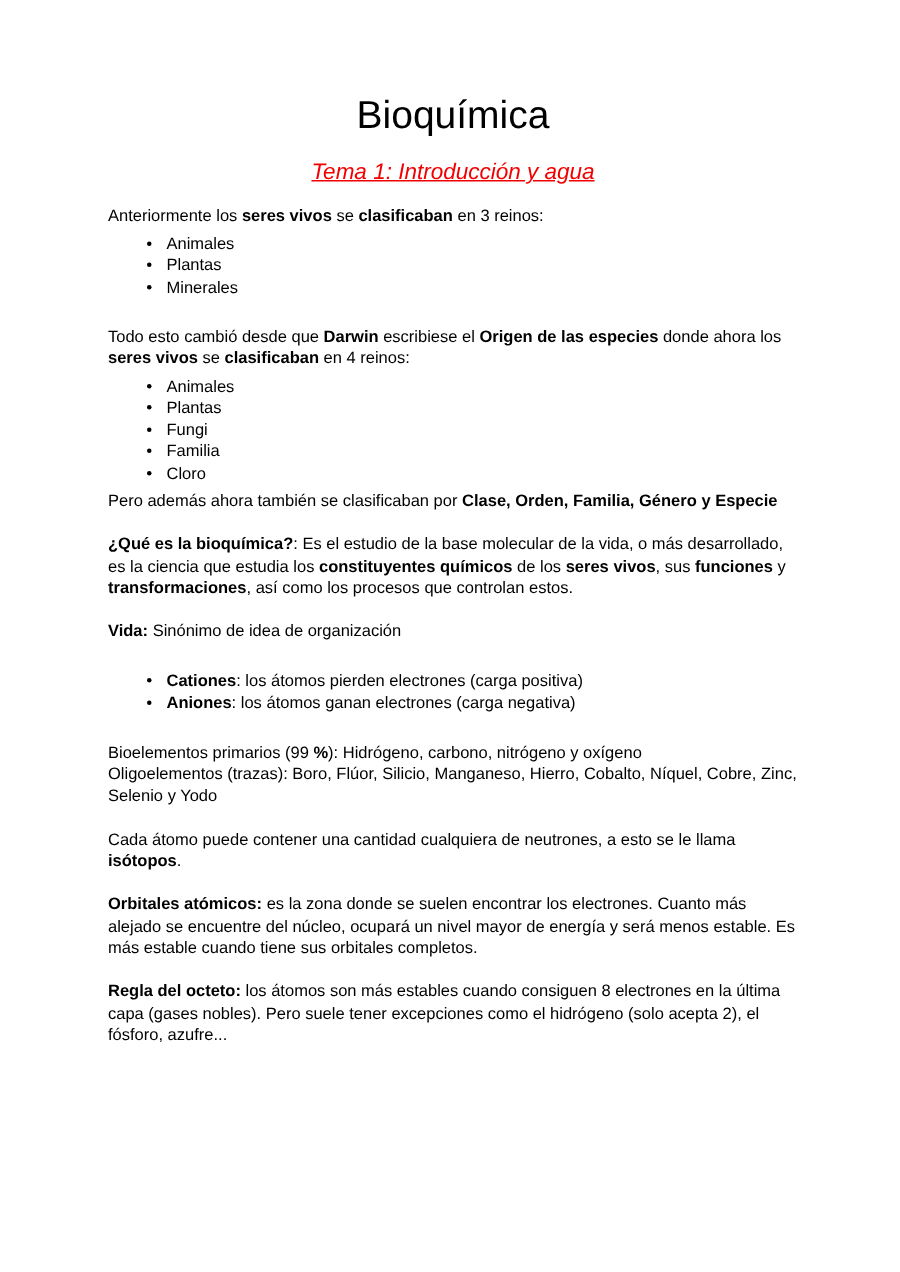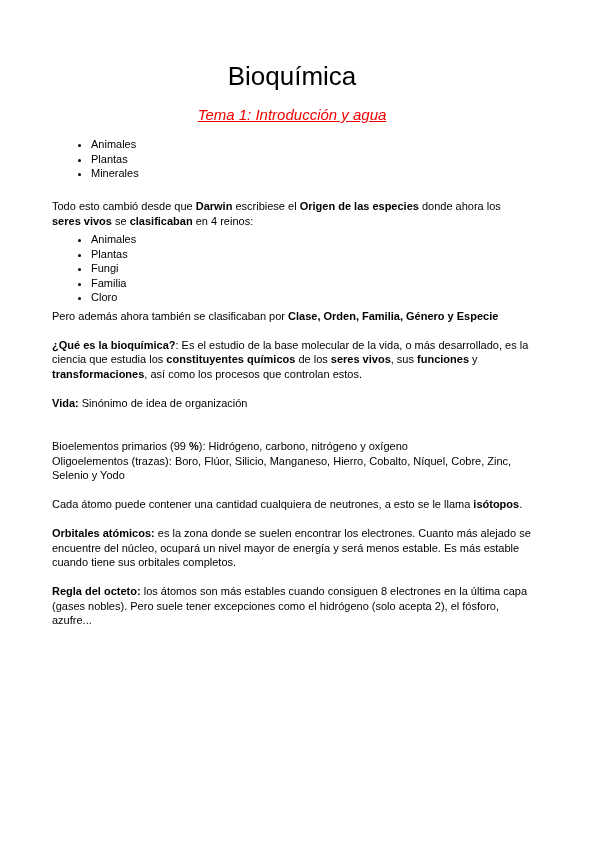--- a/index.html
+++ b/index.html
@@ -6,21 +6,21 @@
   body {
     width: 600px; height: 848px;
     background: #ffffff;
     color: #000000;
     font-family: "Liberation Sans", sans-serif;
     -webkit-font-smoothing: antialiased;
   }
   .page {
     box-sizing: border-box;
     width: 600px; height: 804px;
-    padding: 60px 68px 0 52px;
+    padding: 60px 68px 0 72px;
     overflow: hidden;
     background: #ffffff;
   }
   .doc-title {
     font-size: 26px;
     font-weight: 400;
     line-height: 32px;
     text-align: center;
     margin: 0 0 13px 0;
     color: #000000;
@@ -46,40 +46,45 @@
   .bullets li { font-size: 11px; line-height: 14.5px; }
   .spacer { height: 14.5px; }
 </style>
 </head>
 <body>
 
 <div class="page">
   <h1 class="doc-title">Bioquímica</h1>
   <h2 class="doc-subtitle">Tema 1: Introducción y agua</h2>
   <div class="doc-body" id="doc-body">
+      <p class="para"><span>Anteriormente los </span><span class="b">seres vivos</span><span> se </span><span class="b">clasificaban</span><span> en 3 reinos:</span></p>
       <ul class="bullets">
         <li><span>Animales</span></li>
         <li><span>Plantas</span></li>
         <li><span>Minerales</span></li>
       </ul>
       <div class="spacer"></div>
       <p class="para"><span>Todo esto cambió desde que </span><span class="b">Darwin</span><span> escribiese el </span><span class="b">Origen de las especies</span><span> donde ahora los </span><span class="b">seres vivos</span><span> se </span><span class="b">clasificaban</span><span> en 4 reinos:</span></p>
       <ul class="bullets">
         <li><span>Animales</span></li>
         <li><span>Plantas</span></li>
         <li><span>Fungi</span></li>
         <li><span>Familia</span></li>
         <li><span>Cloro</span></li>
       </ul>
       <p class="para"><span>Pero además ahora también se clasificaban por </span><span class="b">Clase, Orden, Familia, Género y Especie</span></p>
       <div class="spacer"></div>
       <p class="para"><span class="b">¿Qué es la bioquímica?</span><span>: Es el estudio de la base molecular de la vida, o más desarrollado, es la ciencia que estudia los </span><span class="b">constituyentes químicos</span><span> de los </span><span class="b">seres vivos</span><span>, sus </span><span class="b">funciones</span><span> y </span><span class="b">transformaciones</span><span>, así como los procesos que controlan estos.</span></p>
       <div class="spacer"></div>
       <p class="para"><span class="b">Vida:</span><span> Sinónimo de idea de organización</span></p>
       <div class="spacer"></div>
+      <ul class="bullets">
+        <li><span class="b">Cationes</span><span>: los átomos pierden electrones (carga positiva)</span></li>
+        <li><span class="b">Aniones</span><span>: los átomos ganan electrones (carga negativa)</span></li>
+      </ul>
       <div class="spacer"></div>
       <p class="para"><span>Bioelementos primarios (99 </span><span class="b">%</span><span>): Hidrógeno, carbono, nitrógeno y oxígeno</span></p>
       <p class="para"><span>Oligoelementos (trazas): Boro, Flúor, Silicio, Manganeso, Hierro, Cobalto, Níquel, Cobre, Zinc, Selenio y Yodo</span></p>
       <div class="spacer"></div>
       <p class="para"><span>Cada átomo puede contener una cantidad cualquiera de neutrones, a esto se le llama </span><span class="b">isótopos</span><span>.</span></p>
       <div class="spacer"></div>
       <p class="para"><span class="b">Orbitales atómicos:</span><span> es la zona donde se suelen encontrar los electrones. Cuanto más alejado se encuentre del núcleo, ocupará un nivel mayor de energía y será menos estable. Es más estable cuando tiene sus orbitales completos.</span></p>
       <div class="spacer"></div>
       <p class="para"><span class="b">Regla del octeto:</span><span> los átomos son más estables cuando consiguen 8 electrones en la última capa (gases nobles). Pero suele tener excepciones como el hidrógeno (solo acepta 2), el fósforo, azufre...</span></p>
     </div>

